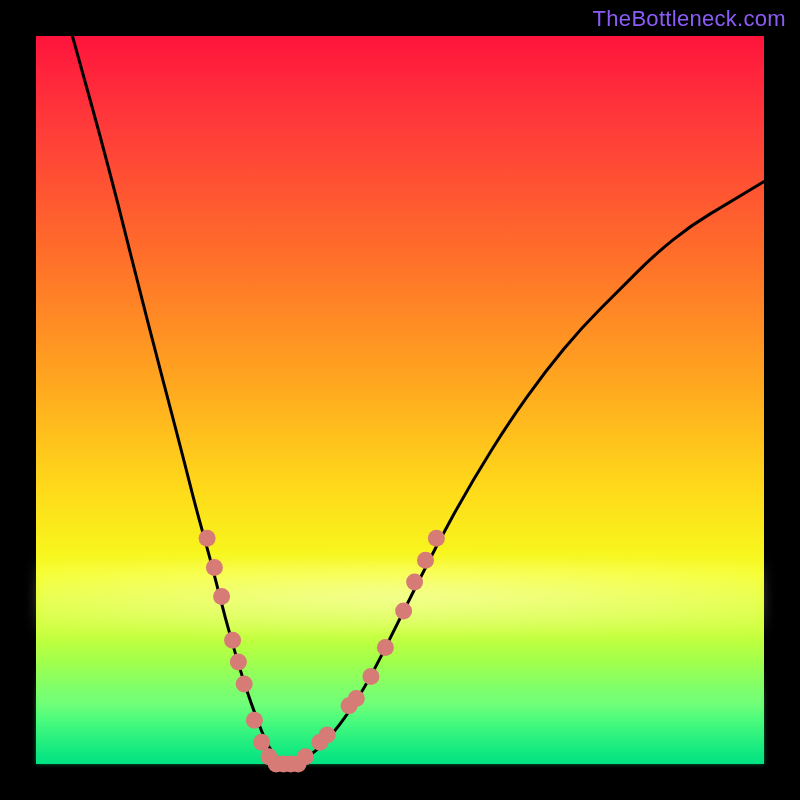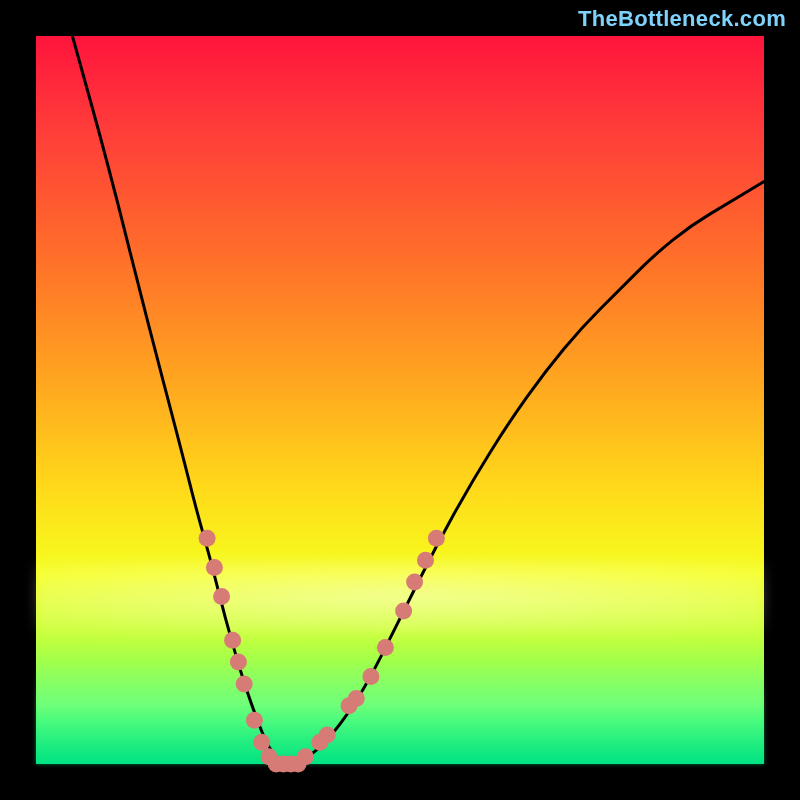--- a/index.html
+++ b/index.html
@@ -52,23 +52,23 @@
   .glow-lower {
     top: 86%;
     height: 14%;
     background: linear-gradient(to bottom, rgba(200,255,180,0) 0%, rgba(160,255,160,0.35) 40%, rgba(0,230,130,0.5) 100%);
     filter: blur(2px);
   }
   .watermark {
     position: absolute;
     top: 6px;
     right: 14px;
-    color: #7dd3fc;
+    color: #8b5cf6;
     font-size: 22px;
-    font-weight: 700;
+    font-weight: 400;
     letter-spacing: 0.3px;
   }
   svg.curve {
     position: absolute;
     left: 0;
     top: 0;
     width: 100%;
     height: 100%;
     overflow: visible;
   }

